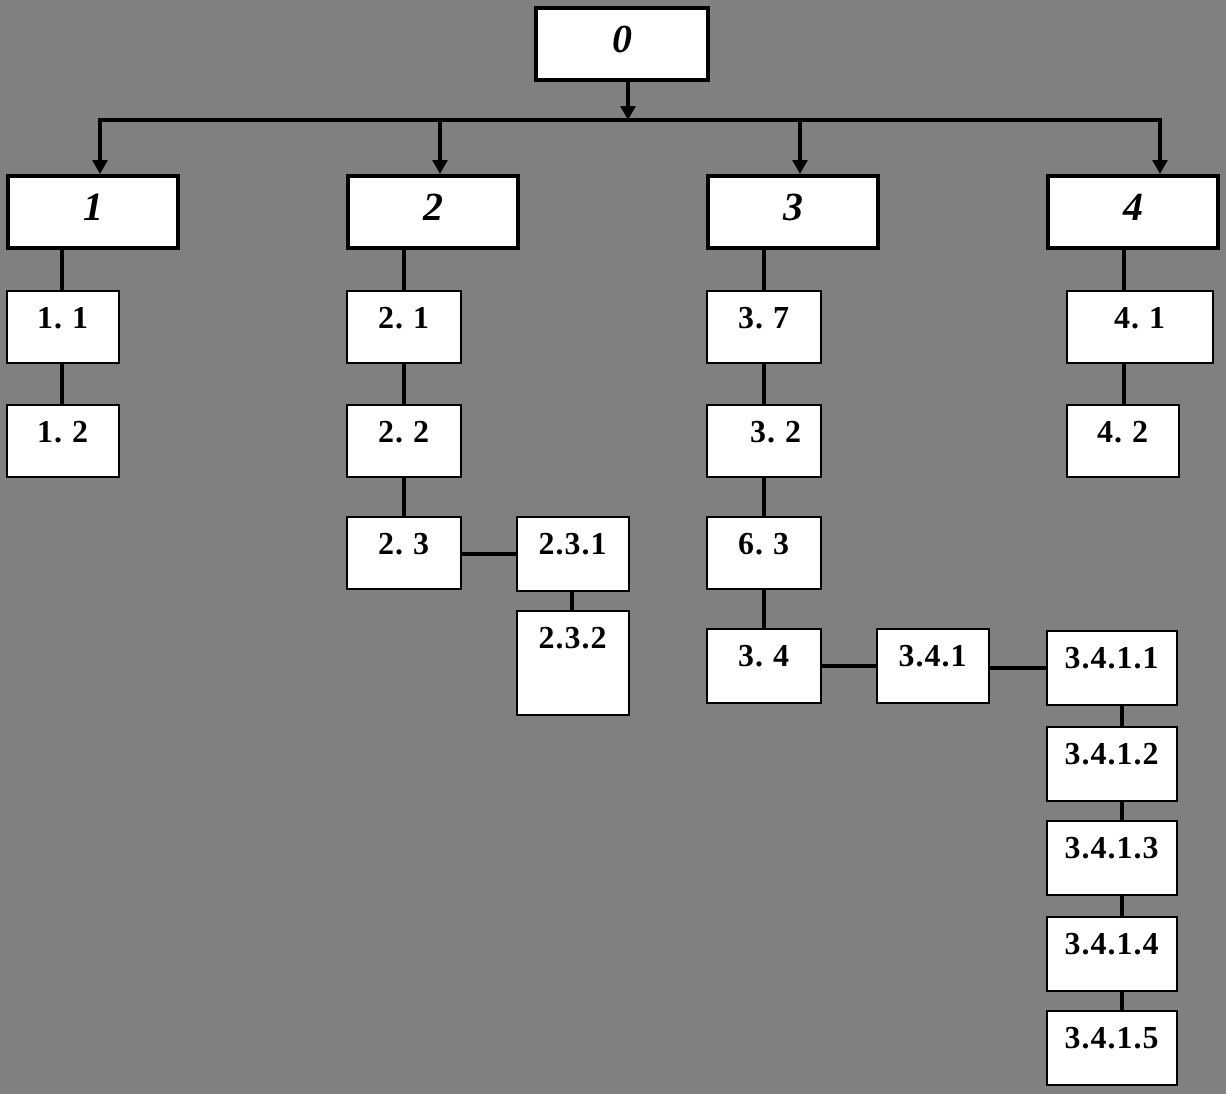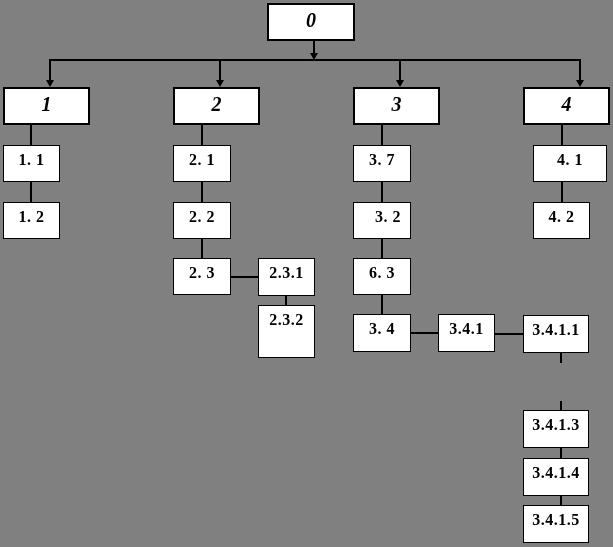--- a/index.html
+++ b/index.html
@@ -142,20 +142,23 @@
   </div>
   <div class="node lvl-sub" style="left:353px; top:314px; width:58px; height:38px;">
     <span>3. 4</span>
   </div>
   <div class="node lvl-sub" style="left:438px; top:314px; width:57px; height:38px;">
     <span>3.4.1</span>
   </div>
   <div class="node lvl-sub" style="left:523px; top:315px; width:66px; height:38px;">
     <span>3.4.1.1</span>
   </div>
+  <div class="node lvl-sub" style="left:523px; top:363px; width:66px; height:38px;">
+    <span>3.4.1.2</span>
+  </div>
   <div class="node lvl-sub" style="left:523px; top:410px; width:66px; height:38px;">
     <span>3.4.1.3</span>
   </div>
   <div class="node lvl-sub" style="left:523px; top:458px; width:66px; height:38px;">
     <span>3.4.1.4</span>
   </div>
   <div class="node lvl-sub" style="left:523px; top:505px; width:66px; height:38px;">
     <span>3.4.1.5</span>
   </div>
 

